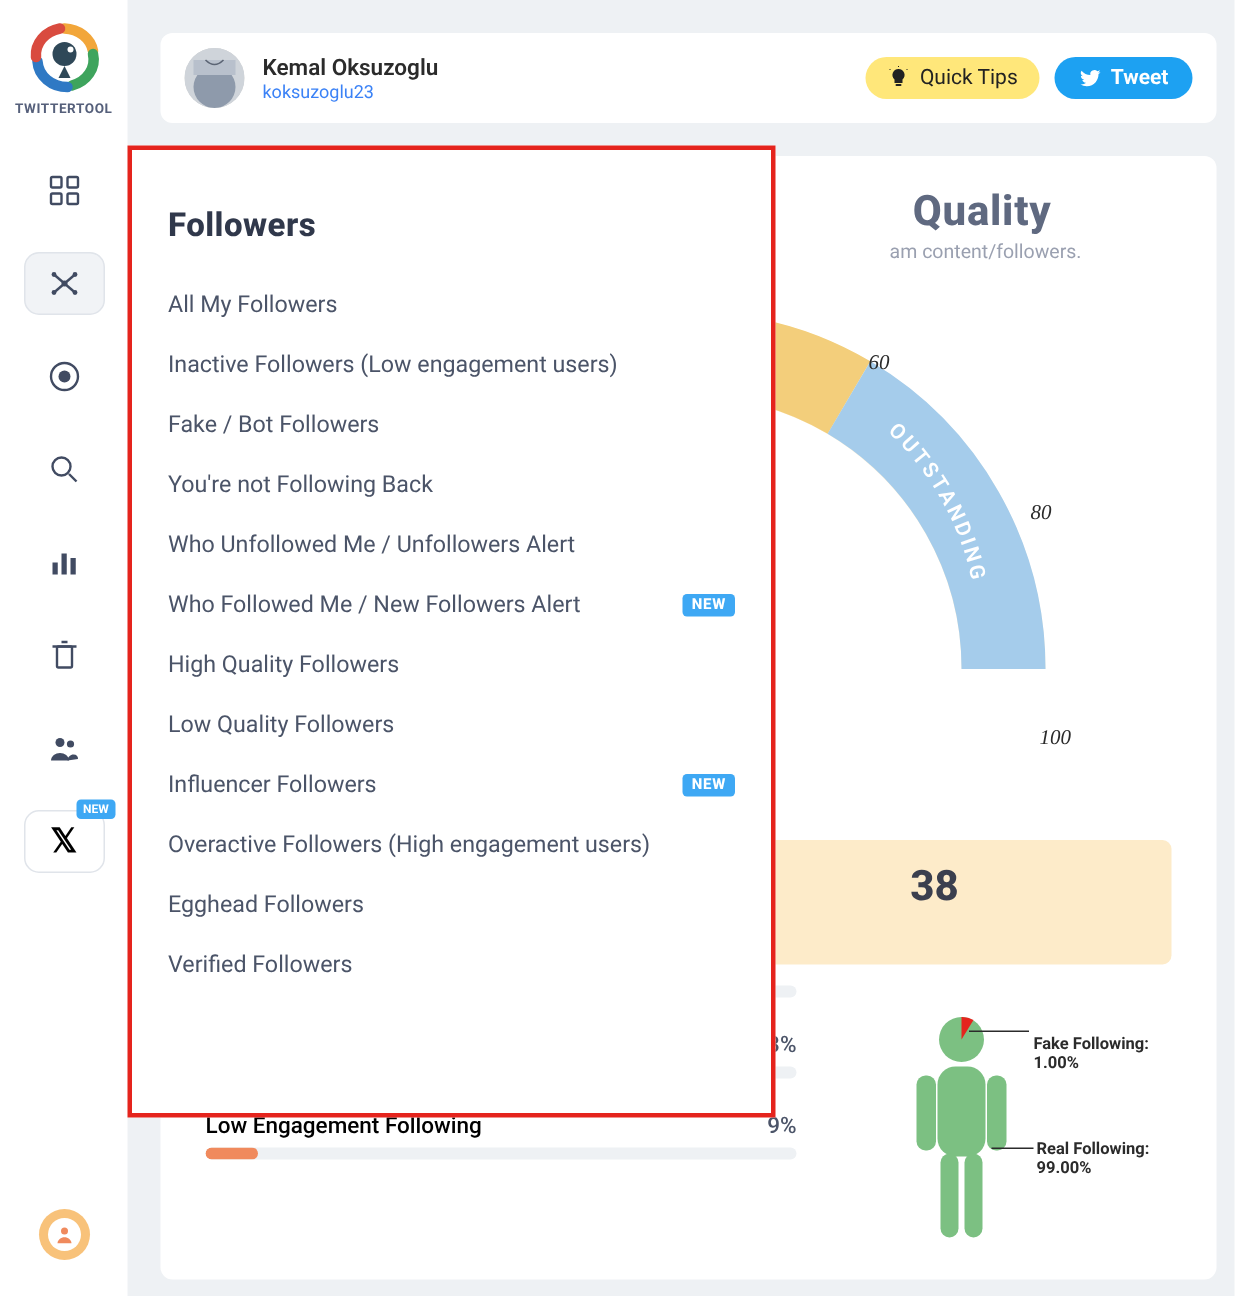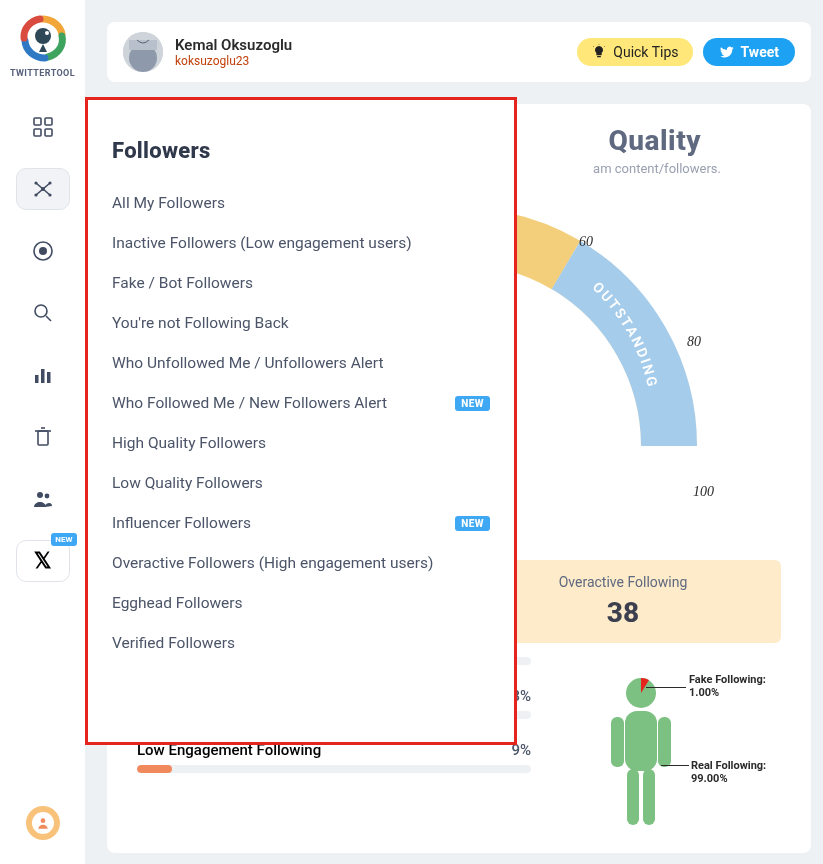--- a/index.html
+++ b/index.html
@@ -23,21 +23,21 @@
 
 
 .main { position: absolute; left: 85px; top: 0; right: 0; bottom: 0; padding: 22px 12px 0 22px; overflow: hidden; }
 .card { background: #fff; border-radius: 8px; width: 100%; }
 
 
 .header-card { display: flex; align-items: center; padding: 10px 16px; margin-bottom: 22px; }
 .avatar { width: 40px; height: 40px; border-radius: 50%; overflow: hidden; margin-right: 12px; display:flex;align-items:center;justify-content:center;background:#d0d0d0;}
 .avatar svg{width:40px;height:40px;}
 .user-name { font-weight: 600; font-size: 15px; color: #2b2b2b; }
-.user-handle { font-size: 12px; color: #c2410c; }
+.user-handle { font-size: 12px; color: #3b82f6; }
 .spacer { flex: 1; }
 .quick-tips { background: #ffe77a; border-radius: 18px; padding: 6px 14px; font-weight: 400; font-size: 14px; color: #222; display: flex; align-items: center; gap: 6px; margin-right: 10px; cursor: pointer; }
 .quick-tips svg { width: 16px; height: 16px; }
 .tweet-btn { background: #1da1f2; color: #fff; border-radius: 18px; padding: 6px 16px; font-weight: 700; font-size: 14px; display: flex; align-items: center; gap: 6px; cursor: pointer; }
 .tweet-btn svg { width: 16px; height: 16px; fill: #fff; }
 
 
 .content-card { padding: 20px 30px; position: relative; }
 .page-title { font-size: 28px; font-weight: 800; color: #5f6980; margin-bottom: 4px; letter-spacing:.5px;}
 .page-sub { font-size: 13px; color: #9aa0b0; margin-bottom: 10px; }
@@ -222,21 +222,20 @@
     </div>
 
     <div class="powered">ed by Circleboom</div>
 
     <div class="stat-row">
       <div class="stat-box">
         <div class="stat-label">Fake Following</div>
         <div class="stat-val">1</div>
       </div>
       <div class="stat-box">
-        <div class="stat-label">Overactive Following</div>
         <div class="stat-val">38</div>
       </div>
     </div>
 
     <div class="eng-section">
       <div class="eng-left">
 
         <div class="eng-row" style="margin-top:-16px;">
           <div class="eng-bar">
               <div class="eng-fill" id="efh" style="width:36%;background:#7cc082;"></div>
@@ -266,21 +265,21 @@
           <circle cx="40" cy="20" r="15" fill="#7cc082"></circle>
           <rect x="24" y="38" width="32" height="60" rx="12" fill="#7cc082"></rect>
           <rect x="10" y="44" width="13" height="50" rx="6" fill="#7cc082"></rect>
           <rect x="57" y="44" width="13" height="50" rx="6" fill="#7cc082"></rect>
           <rect x="26" y="96" width="12" height="56" rx="6" fill="#7cc082"></rect>
           <rect x="42" y="96" width="12" height="56" rx="6" fill="#7cc082"></rect>
 
           <path d="M40 5 A15 15 0 0 1 48 7 L40 20 Z" fill="#e5241d"></path>
         </svg>
         <div class="callout-line" style="left:85px;top:14px;width:40px;"></div>
-        <div class="callout" style="left:128px;top:0;">Fake Following: 1.00%</div>
+        <div class="callout" style="left:128px;top:16px;">Fake Following: 1.00%</div>
         <div class="callout-line" style="left:100px;top:92px;width:28px;"></div>
         <div class="callout" style="left:130px;top:86px;">Real Following: 99.00%</div>
       </div>
     </div>
   </div>
 </div>
 
 <div class="flyout">
   <div class="flyout-title">Followers</div>
   <div id="flyout-list">

